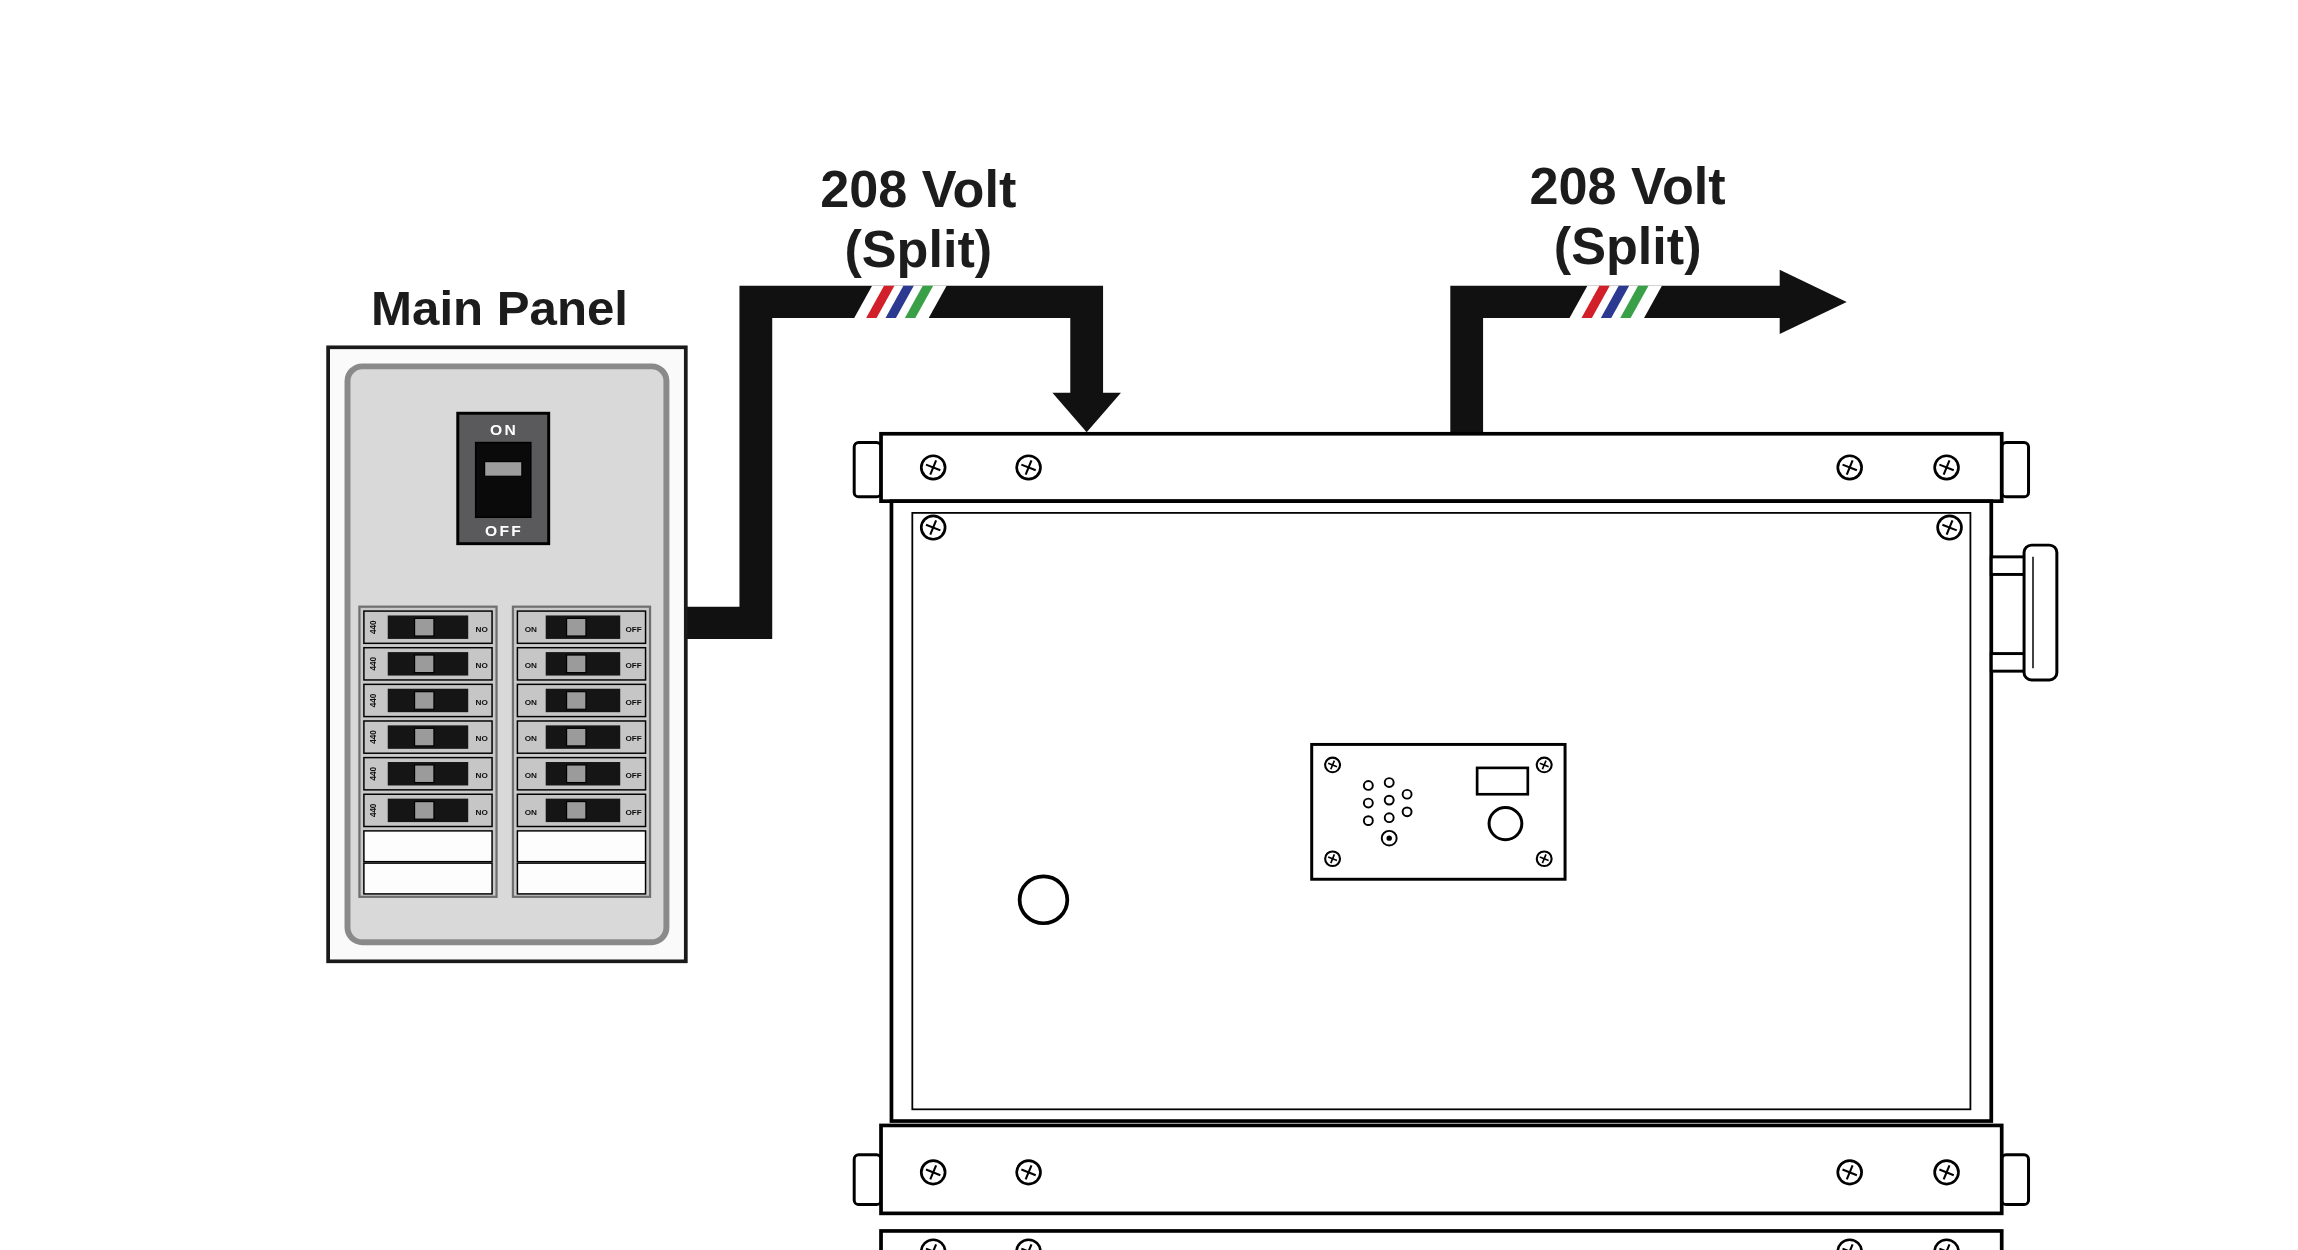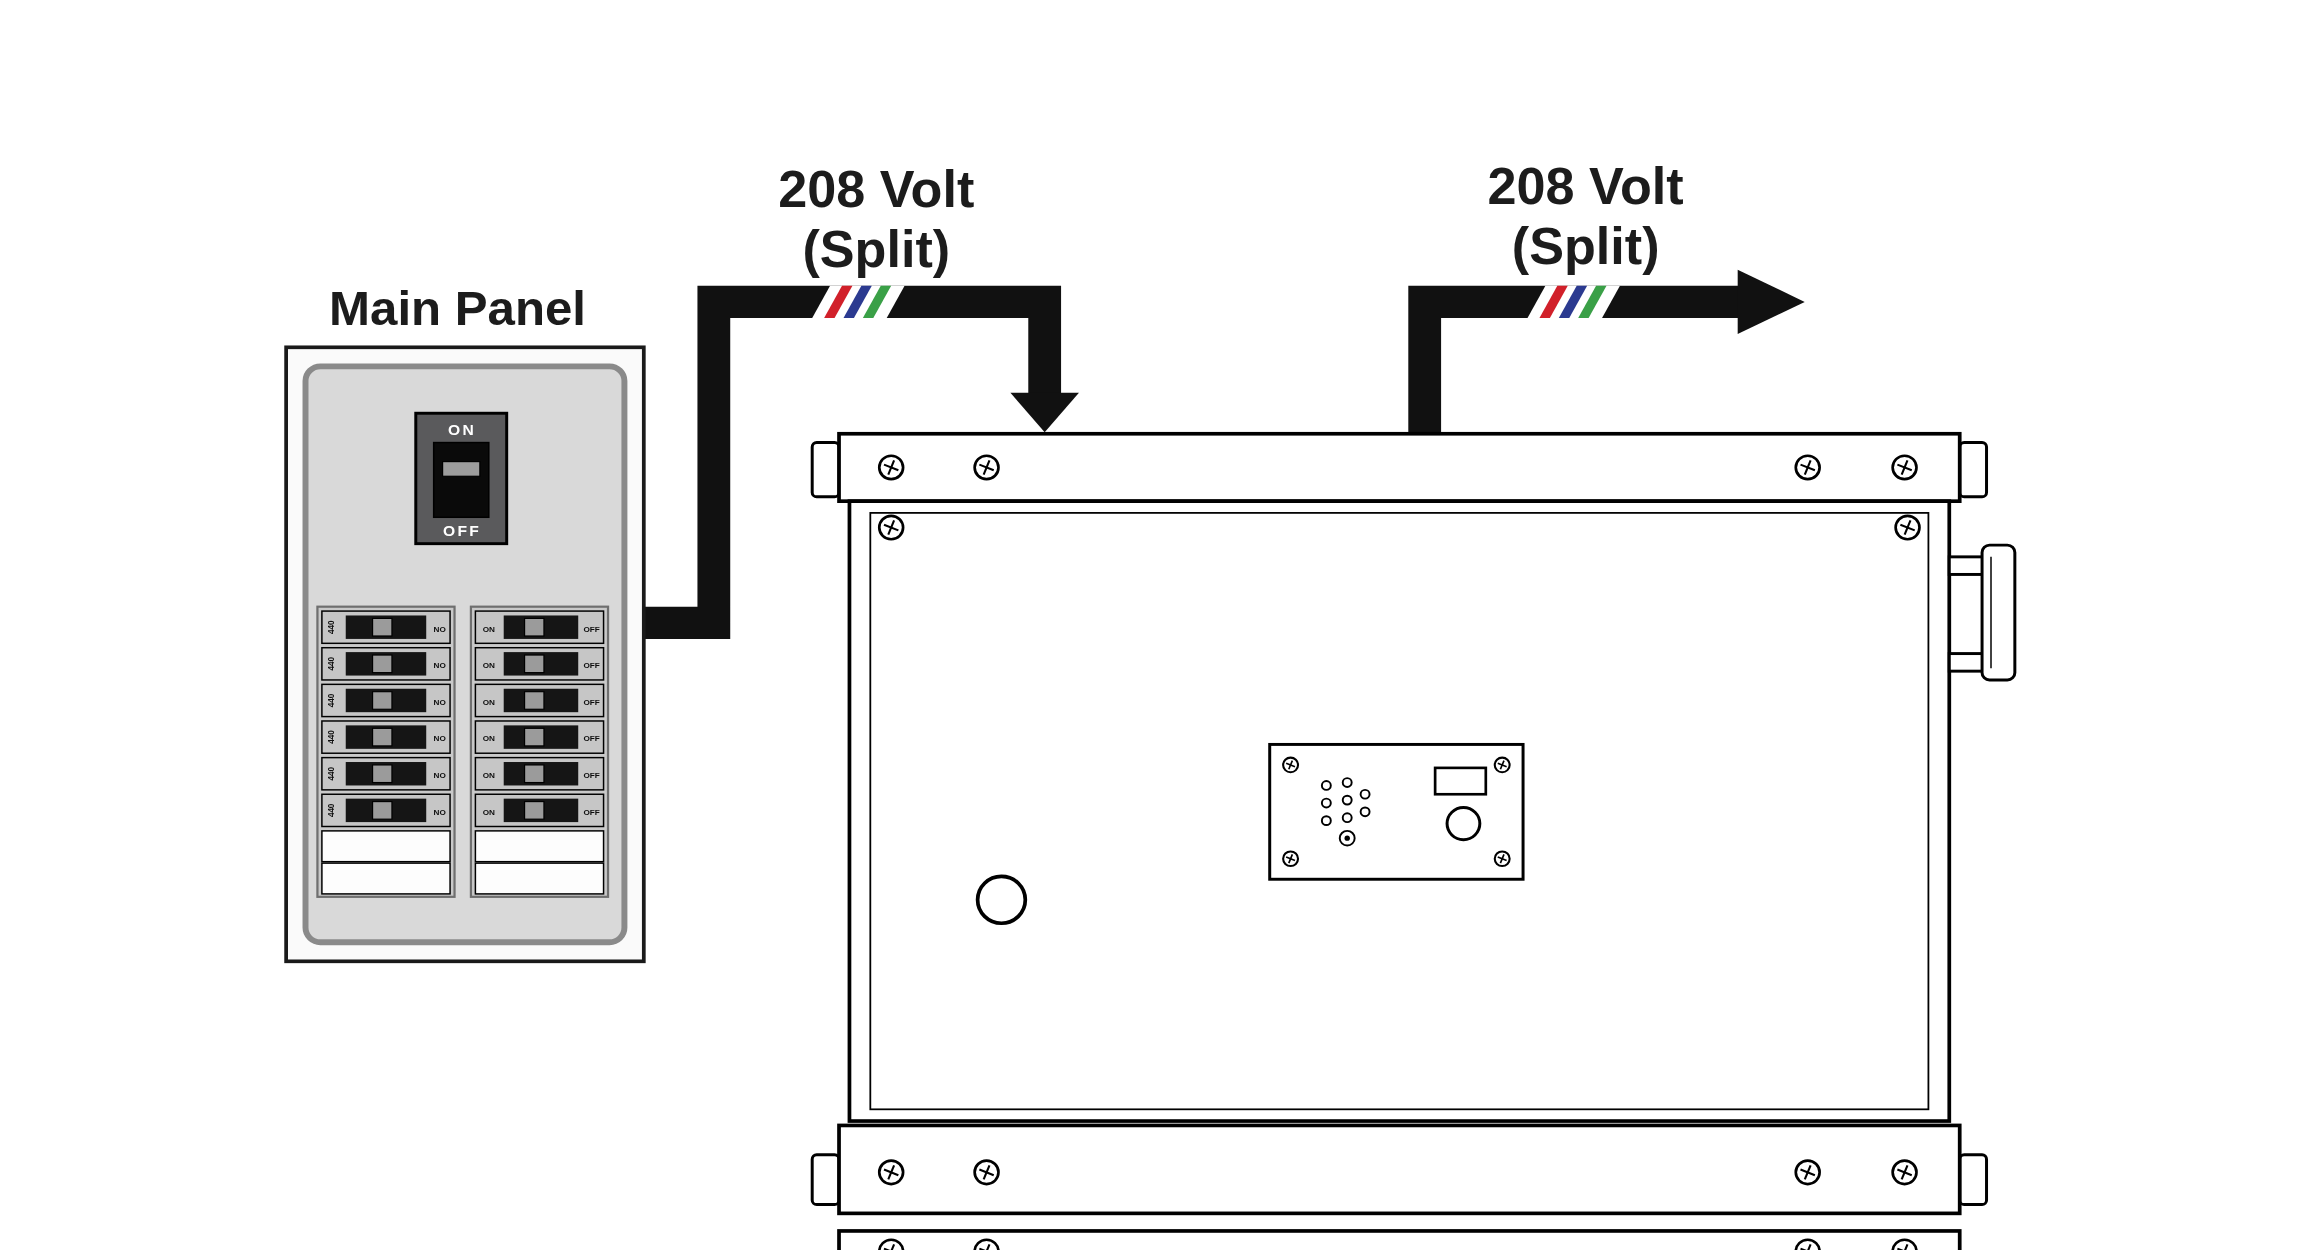--- a/index.html
+++ b/index.html
@@ -1,16 +1,16 @@
 <!DOCTYPE html>
 <html><head>
 <meta charset="utf-8">
 <style>
   html,body{margin:0;padding:0;background:#ffffff;}
-  .canvas{width:2038px;height:1250px;background:#ffffff;overflow:hidden;position:relative;}
+  .canvas{width:2038px;height:1250px;background:#ffffff;overflow:hidden;position:relative;padding-left:42px;}
   svg{display:block;}
   text{font-family:"Liberation Sans", sans-serif;fill:#1c1c1c;}
   .big-label{font-size:35px;font-weight:600;}
   .panel-label{font-size:33px;font-weight:600;}
   .switch-label{font-size:10.5px;font-weight:700;fill:#ffffff;letter-spacing:1.5px;}
   .tiny-label{font-size:5.5px;font-weight:700;fill:#0e0e0e;}
 </style>
 </head>
 <body>
 

